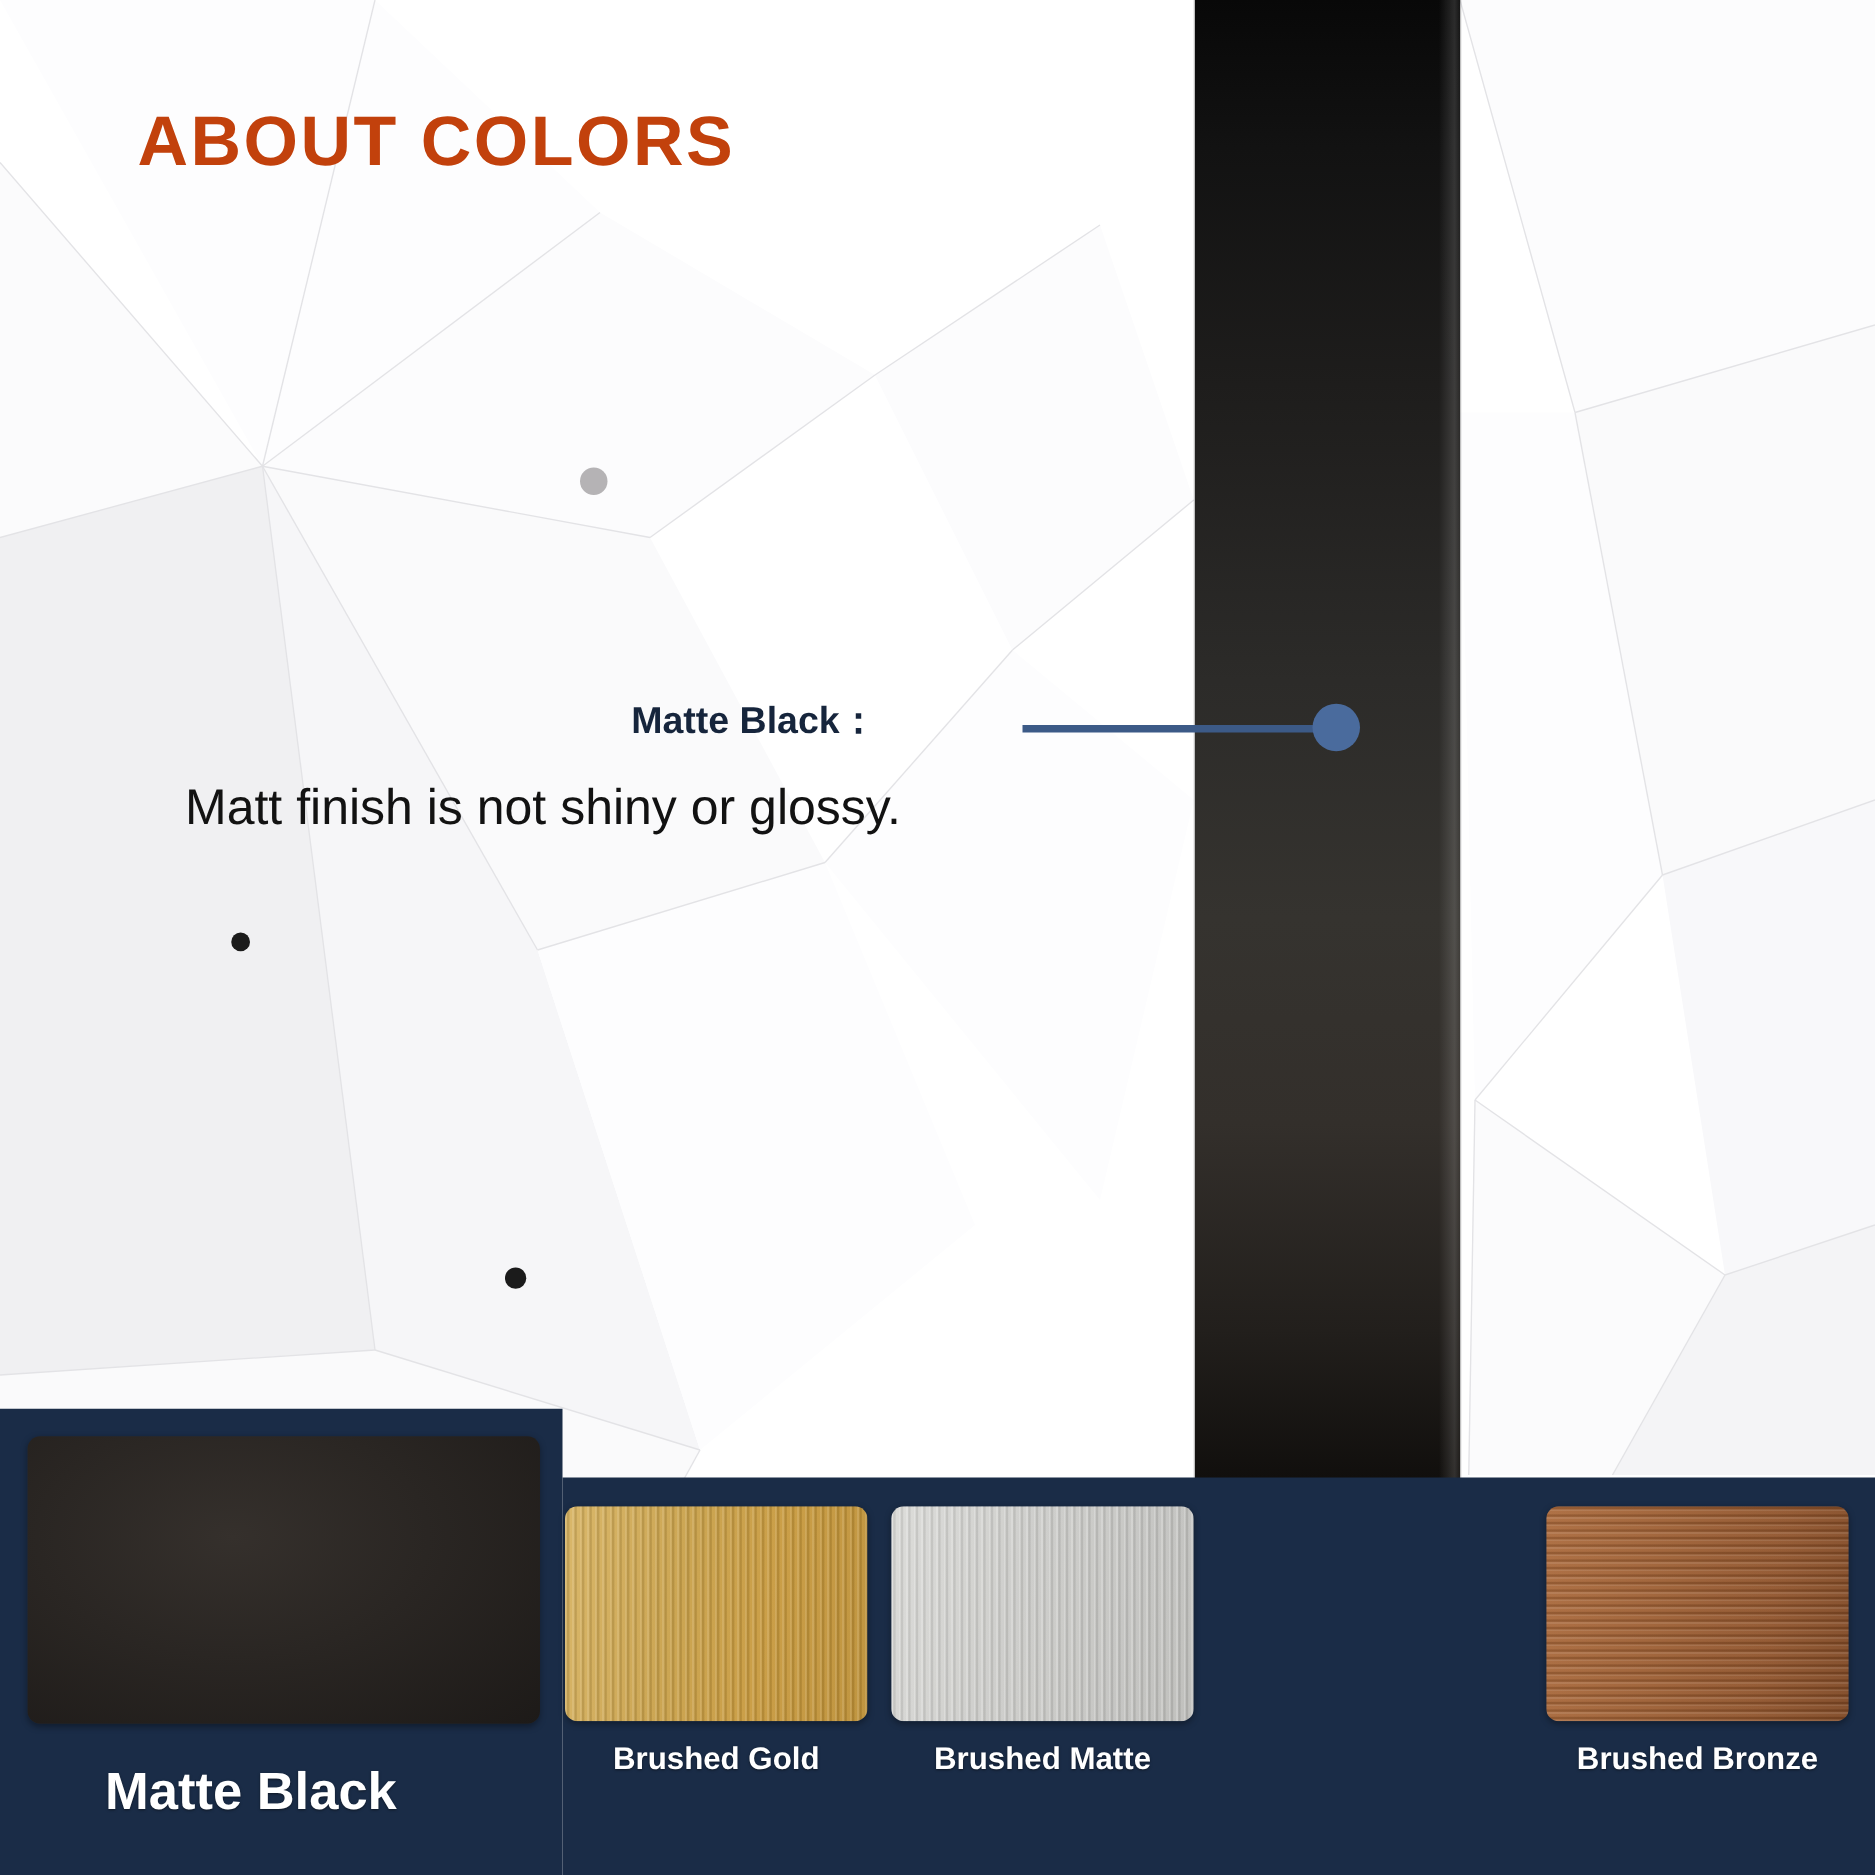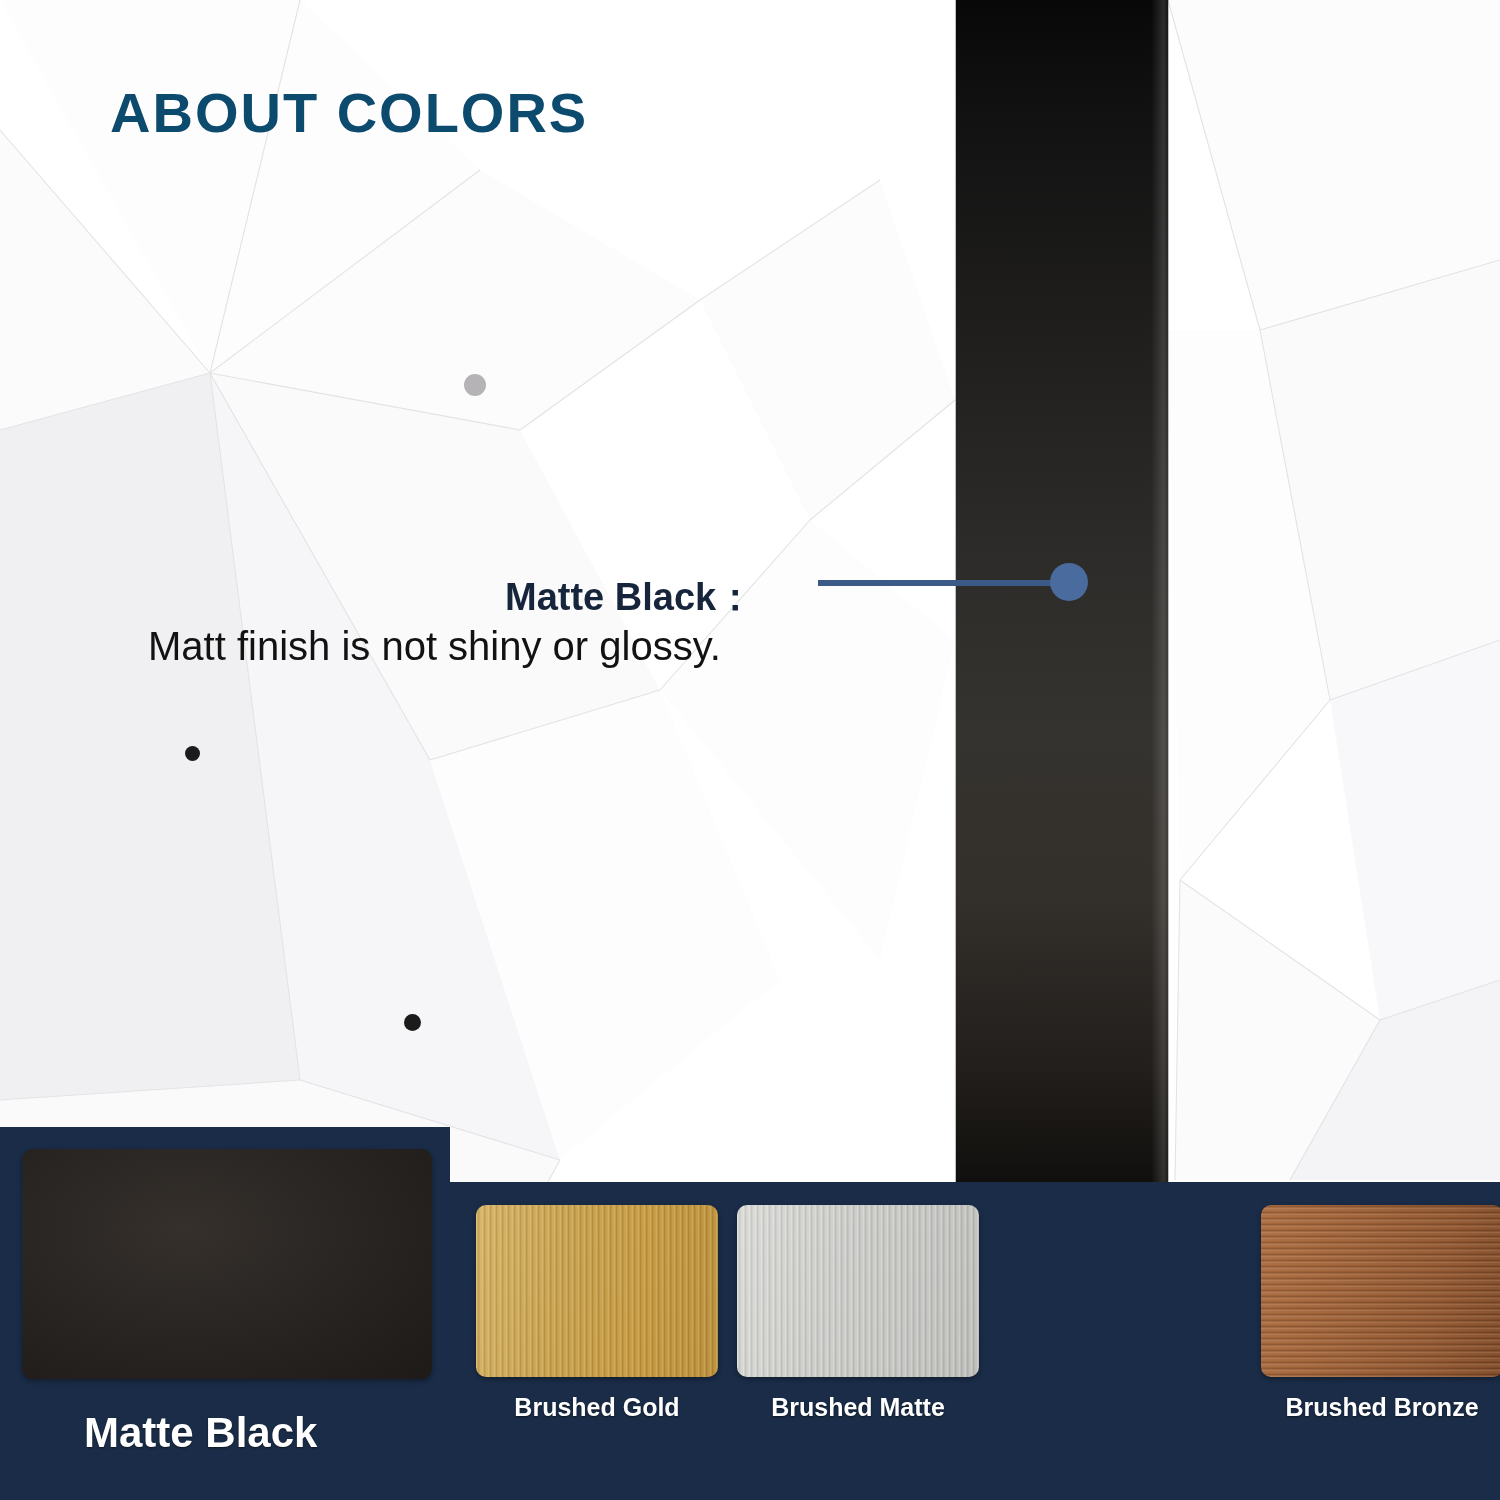--- a/index.html
+++ b/index.html
@@ -60,31 +60,31 @@
 
   
   #page-title {
     position: absolute;
     left: 110px;
     top: 80px;
     z-index: 5;
     font-size: 56px;
     font-weight: bold;
     letter-spacing: 2px;
-    color: #0c4a6e;
+    color: #c2410c;
     white-space: nowrap;
   }
 
   
   #callout-title {
     position: absolute;
     left: 505px;
-    top: 572px;
+    top: 556px;
     z-index: 5;
-    font-size: 38px;
+    font-size: 30px;
     font-weight: bold;
     color: #16253c;
     white-space: nowrap;
   }
   #callout-desc {
     position: absolute;
     left: 148px;
     top: 624px;
     z-index: 5;
     font-size: 40px;
@@ -154,21 +154,21 @@
     background:
       radial-gradient(ellipse at 40% 35%, #35302c 0%, #2a2623 45%, #1d1a18 100%);
   }
   #cell-matte-black .swatch-label {
     font-size: 42px;
     margin-top: 30px;
     text-align: left;
     padding-left: 62px;
   }
 
-  .cell-small { top: 78px; width: 242px; margin-left: 24px; }
+  .cell-small { top: 78px; width: 242px; }
   .cell-small .swatch { width: 242px; height: 172px; }
   .cell-small .swatch-label { font-size: 25px; margin-top: 16px; }
 
   #cell-brushed-gold   { left: 452px; }
   #cell-brushed-nickel { left: 713px; }
   #cell-chrome         { left: 975px; }
   #cell-brushed-bronze { left: 1237px; }
 
   
   #cell-brushed-gold .swatch {

